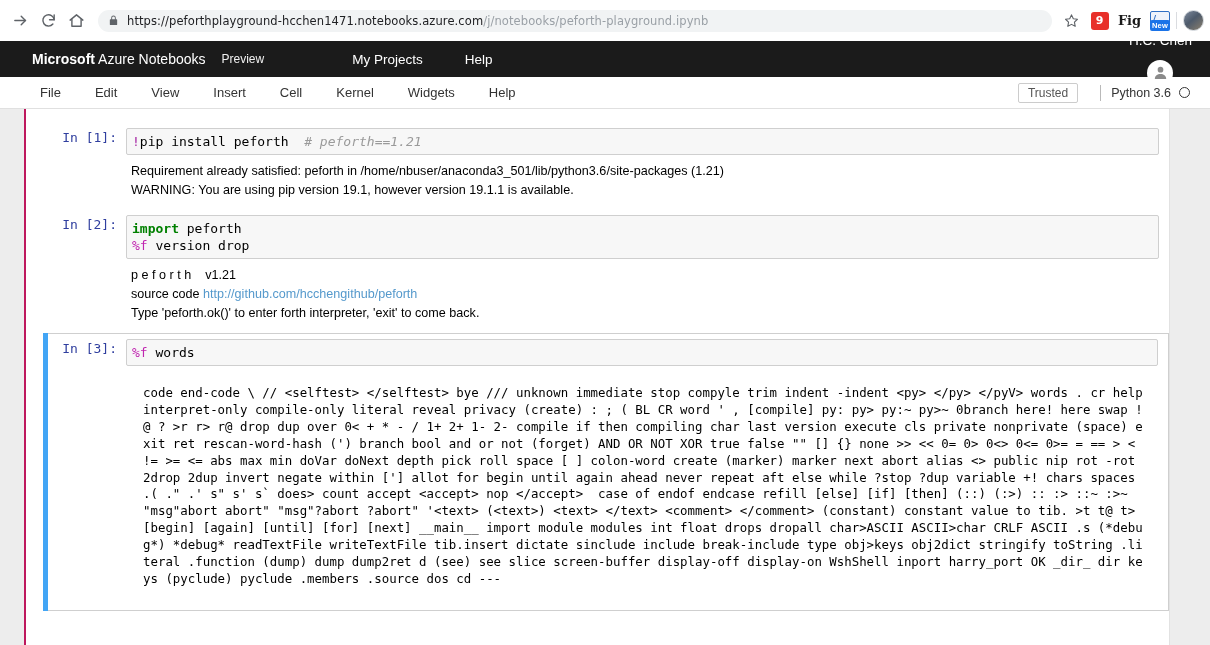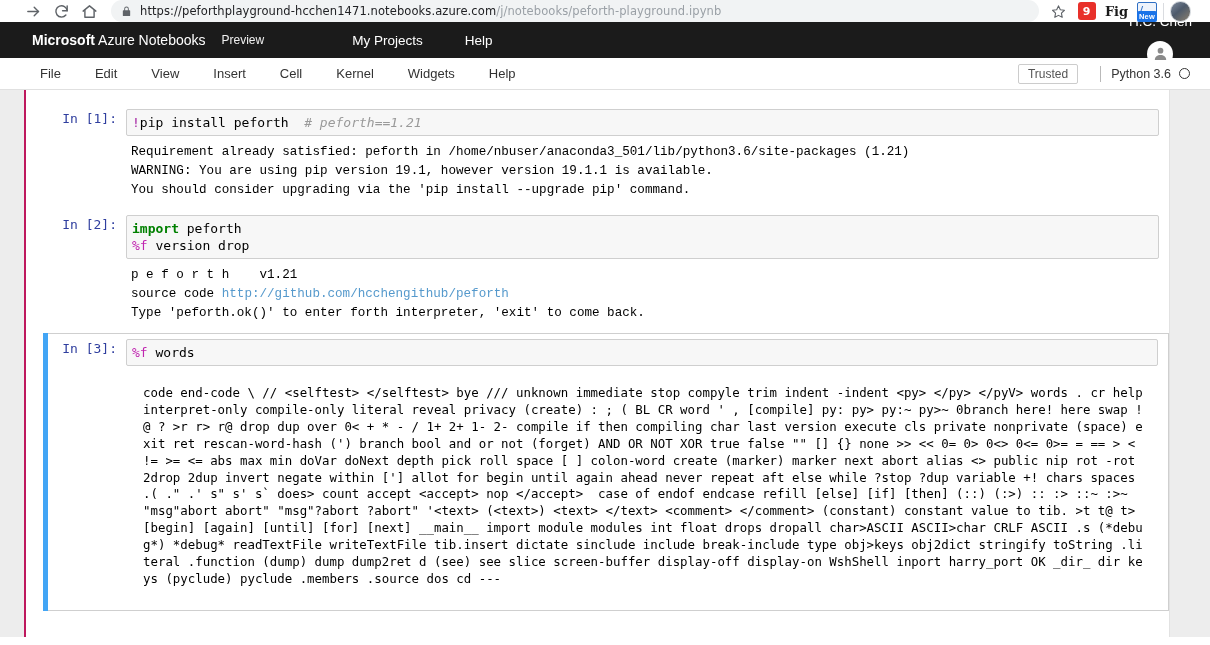--- a/index.html
+++ b/index.html
@@ -7,25 +7,25 @@
     margin: 0; padding: 0;
     width: 1210px; height: 645px;
     overflow: hidden;
     background: #ffffff;
     font-family: "Liberation Sans", sans-serif;
   }
   * { box-sizing: border-box; }
 
   
   .browser-bar {
-    height: 22px;
+    height: 41px;
     background: #ffffff;
     display: flex;
     align-items: center;
-    padding: 0 19px;
+    padding: 0 6px;
     position: relative;
   }
   .nav-btn {
     width: 28px; height: 28px;
     display: flex; align-items: center; justify-content: center;
     color: #5f6368;
     flex: 0 0 auto;
   }
   .nav-btn svg { display: block; }
 
@@ -196,21 +196,21 @@
   .tok-bang { color: #a626a4; }
   .tok-magic { color: #c026b0; }
   .tok-comment { color: #9a9a9a; font-style: italic; }
   .tok-kw { color: #008000; font-weight: bold; }
 
   .out-row { display: flex; align-items: flex-start; padding: 2px 10px 10px 0; }
   .out-spacer { flex: 0 0 auto; width: 100px; }
   .out-body { flex: 1 1 auto; min-width: 0; padding-left: 5px; }
   pre.out {
     margin: 0;
-    font-family: Liberation Mono, monospace;
+    font-family: Liberation Sans, sans-serif;
     font-size: 12.6px;
     line-height: 19px;
     color: #000000;
     white-space: pre-wrap;
     word-break: break-all;
   }
   .warn { color: #d9a33a; }
   .link { color: #5599cc; }
 
   .out-words {
@@ -332,21 +332,20 @@
       <div class="prompt">In [1]:</div>
       <div class="input-area">
         <pre class="code"><span class="tok-bang">!</span><span>pip install peforth  </span><span class="tok-comment"># peforth==1.21</span></pre>
       </div>
     </div>
     <div class="out-row">
       <div class="out-spacer"></div>
       <div class="out-body">
         <pre class="out">Requirement already satisfied: peforth in /home/nbuser/anaconda3_501/lib/python3.6/site-packages (1.21)</pre>
         <pre class="out warn">WARNING: You are using pip version 19.1, however version 19.1.1 is available.</pre>
-        <pre class="out warn">You should consider upgrading via the 'pip install --upgrade pip' command.</pre>
       </div>
     </div>
 
     <div class="cell">
       <div class="prompt">In [2]:</div>
       <div class="input-area">
         <pre class="code"><span class="tok-kw">import</span><span> peforth</span>
 <span class="tok-magic">%f</span><span> version drop</span></pre>
       </div>
     </div>

